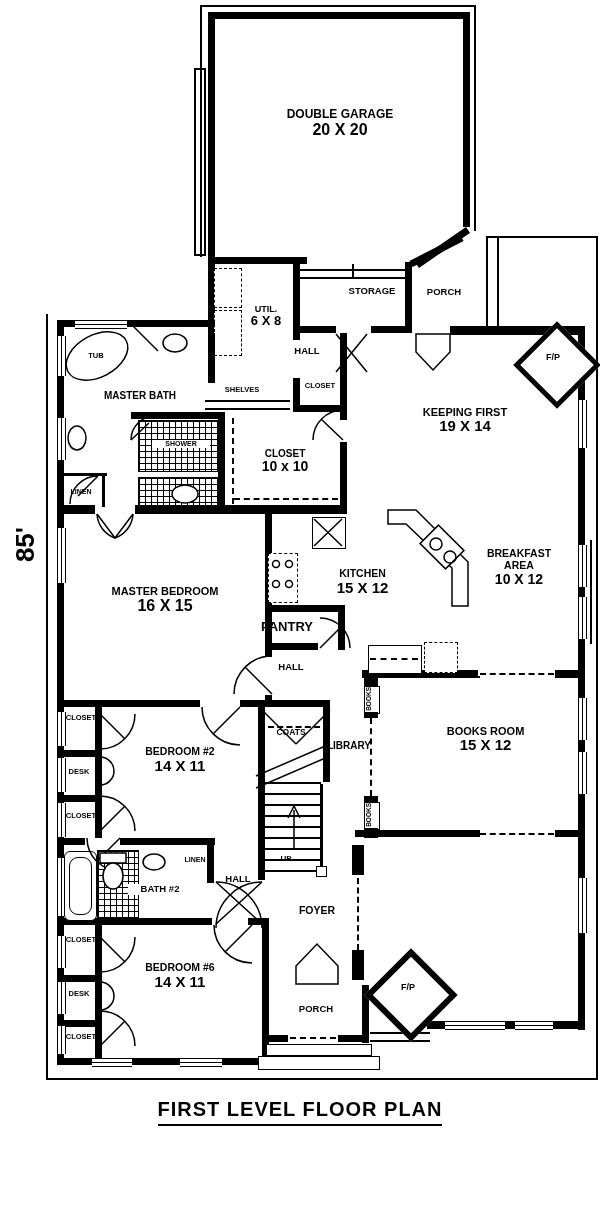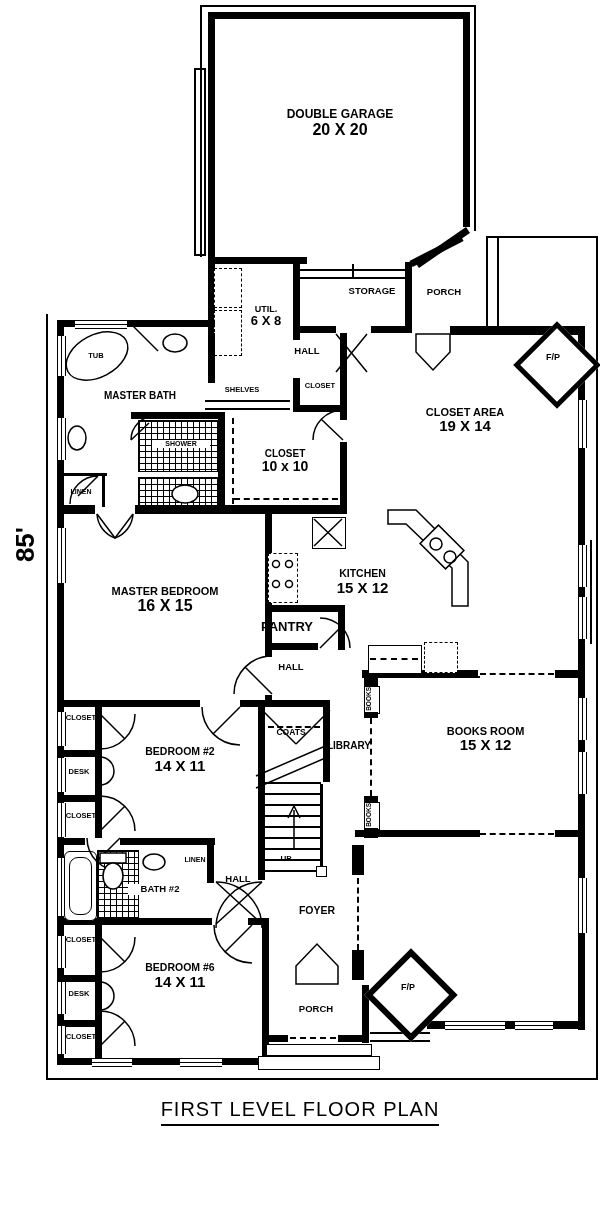--- a/index.html
+++ b/index.html
@@ -19,21 +19,21 @@
   .nm{display:block}
   .dm{display:block}
   .tile{position:absolute;border:1px solid #000;
         background-image:repeating-linear-gradient(to right,#000 0 1px,transparent 1px 6px),
                          repeating-linear-gradient(to bottom,#000 0 1px,transparent 1px 6px)}
   .treads{position:absolute;background-image:repeating-linear-gradient(to bottom,#000 0 2px,transparent 2px 11px)}
   .fp{position:absolute;background:#fff;border:5px solid #000;transform:rotate(45deg);z-index:4}
   .vtext{writing-mode:vertical-rl;transform:rotate(180deg);display:inline-block}
   svg.ov{position:absolute;left:0;top:0;z-index:5;pointer-events:none}
   .title-wrap{position:absolute;left:0;width:600px;text-align:center;z-index:6}
-  .title-text{display:inline-block;font-weight:normal;font-size:20px;letter-spacing:1px;
+  .title-text{display:inline-block;font-weight:bold;font-size:20px;letter-spacing:1px;
               border-bottom:2.5px solid #000;padding-bottom:3px}
 </style>
 </head>
 <body>
 
 <div id="plan">
 
   <div class="t" style="left:46px;top:314px;width:2px;height:766px"></div>
   <div class="t" style="left:46px;top:1078px;width:552px;height:2px"></div>
   <div class="t" style="left:596px;top:236px;width:2px;height:842px"></div>
@@ -248,35 +248,39 @@
     <span class="dm" style="font-size:13px">6 X 8</span>
     </div>
   <div class="lbl" style="left:282px;top:346px;width:50px;font-size:9.5px">HALL</div>
   <div class="lbl" style="left:296px;top:382px;width:48px;font-size:7.5px">CLOSET</div>
   <div class="lbl" style="left:202px;top:386px;width:80px;font-size:7.5px">SHELVES</div>
   <div class="lbl" style="left:100px;top:390px;width:80px;font-size:10px;white-space:normal">MASTER BATH</div>
   <div class="lbl" style="left:80px;top:352px;width:32px;font-size:7.5px">TUB</div>
   <div class="lbl" style="left:152px;top:440px;width:58px;font-size:7px;background:#fff">SHOWER</div>
   <div class="lbl" style="left:62px;top:488px;width:38px;font-size:7px">LINEN</div>
   <div class="lbl" style="left:395px;top:406px;width:140px;font-size:11px">
-    <span class="nm">CLOSET AREA</span>
+    <span class="nm">KEEPING FIRST</span>
     <span class="dm" style="font-size:15px">19 X 14</span>
     </div>
   <div class="lbl" style="left:530px;top:352px;width:46px;font-size:9px">F/P</div>
   <div class="lbl" style="left:240px;top:448px;width:90px;font-size:10px">
     <span class="nm">CLOSET</span>
     <span class="dm" style="font-size:14px">10 x 10</span>
     </div>
   <div class="lbl" style="left:85px;top:585px;width:160px;font-size:11px">
     <span class="nm">MASTER BEDROOM</span>
     <span class="dm" style="font-size:16px">16 X 15</span>
     </div>
   <div class="lbl" style="left:310px;top:568px;width:105px;font-size:10.5px">
     <span class="nm">KITCHEN</span>
     <span class="dm" style="font-size:15px">15 X 12</span>
+    </div>
+  <div class="lbl" style="left:478px;top:548px;width:82px;font-size:10.5px;white-space:normal">
+    <span class="nm">BREAKFAST AREA</span>
+    <span class="dm" style="font-size:14px">10 X 12</span>
     </div>
   <div class="lbl" style="left:258px;top:620px;width:58px;font-size:13px">PANTRY</div>
   <div class="lbl" style="left:262px;top:662px;width:58px;font-size:9.5px">HALL</div>
   <div class="lbl" style="left:262px;top:728px;width:58px;font-size:8.5px">COATS</div>
   <div class="lbl" style="left:318px;top:740px;width:62px;font-size:10px">LIBRARY</div>
   <div class="lbl" style="left:408px;top:725px;width:155px;font-size:11px">
     <span class="nm">BOOKS ROOM</span>
     <span class="dm" style="font-size:15px">15 X 12</span>
     </div>
   <div class="lbl" style="left:110px;top:746px;width:140px;font-size:10.5px">

